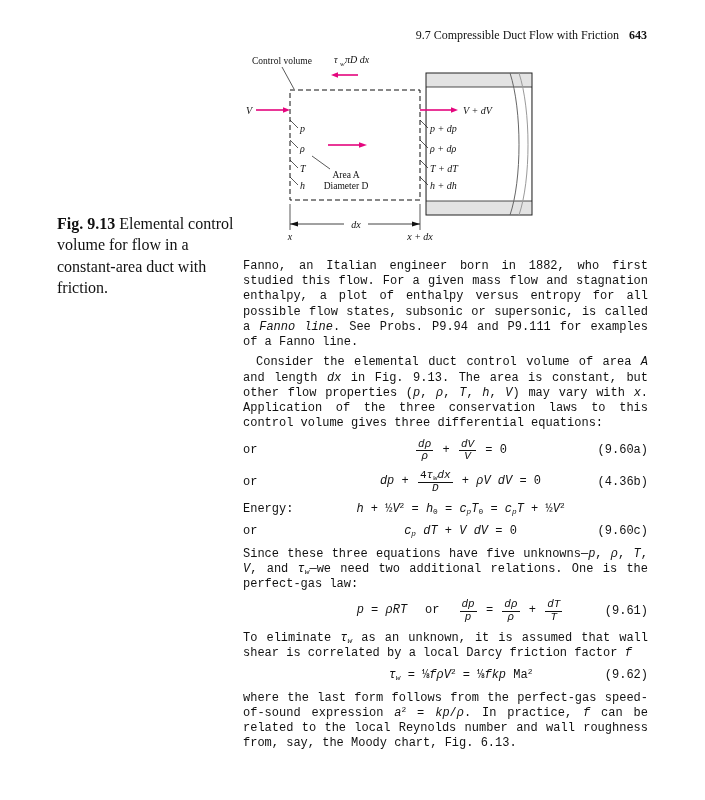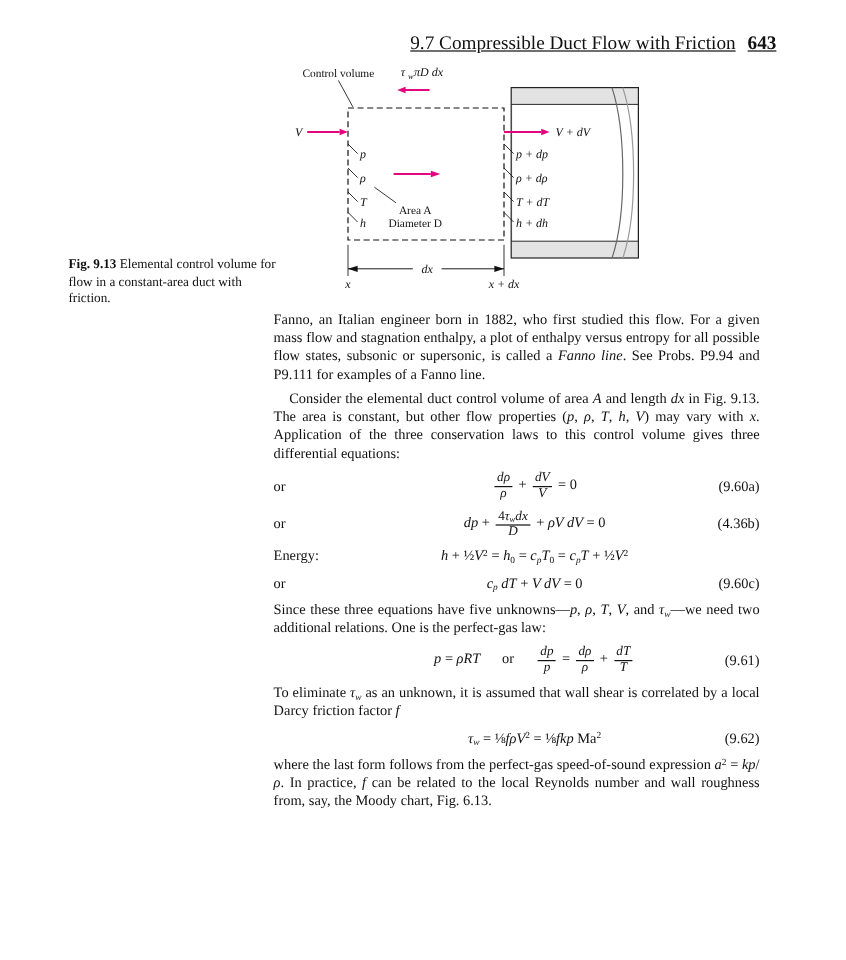--- a/index.html
+++ b/index.html
@@ -1,28 +1,28 @@
 <!DOCTYPE html>
 <html style="--accent: #e4067e;"><head>
 <meta charset="utf-8">
 <style>
   *{margin:0;padding:0;box-sizing:border-box;}
   html,body{width:705px;height:800px;background:#ffffff;}
   body{font-family:"Liberation Serif","DejaVu Serif",serif;color:#111;position:relative;}
   .page{position:absolute;inset:0;background:#fff;overflow:hidden;}
 
-  .page-header{position:absolute;top:28px;left:0;right:58px;text-align:right;font-size:16px;text-decoration:underline;}
+  .page-header{position:absolute;top:28px;left:0;right:58px;text-align:right;font-size:12px;}
   .page-header .pnum{font-weight:bold;margin-left:10px;}
 
-  .fig-caption{position:absolute;left:57px;top:213px;width:182px;font-size:11px;line-height:1.33;}
+  .fig-caption{position:absolute;left:57px;top:213px;width:182px;font-size:16px;line-height:1.33;}
   .fig-caption b{font-weight:bold;}
 
   .figure{position:absolute;left:240px;top:48px;}
 
-  .body-col{position:absolute;left:228px;top:259px;width:405px;font-size:12px;line-height:1.27;text-align:justify;}
+  .body-col{position:absolute;left:243px;top:259px;width:405px;font-size:12px;line-height:1.27;text-align:justify;font-family:Liberation Mono, monospace;}
   .para{margin:0 0 5px 0;}
   .para.indent{text-indent:13px;}
 
   .eq-row{display:flex;align-items:center;margin:7px 0;}
   .eq-label{flex:none;width:84px;text-align:left;}
   .eq-body{flex:1;text-align:center;white-space:nowrap;}
   .eq-num{flex:none;width:54px;text-align:right;}
 
   .frac{display:inline-block;text-align:center;vertical-align:-0.6em;margin:0 2px;font-size:11px;}
   .frac .num{display:block;border-bottom:1px solid #111;padding:0 2px;line-height:1.08;}

